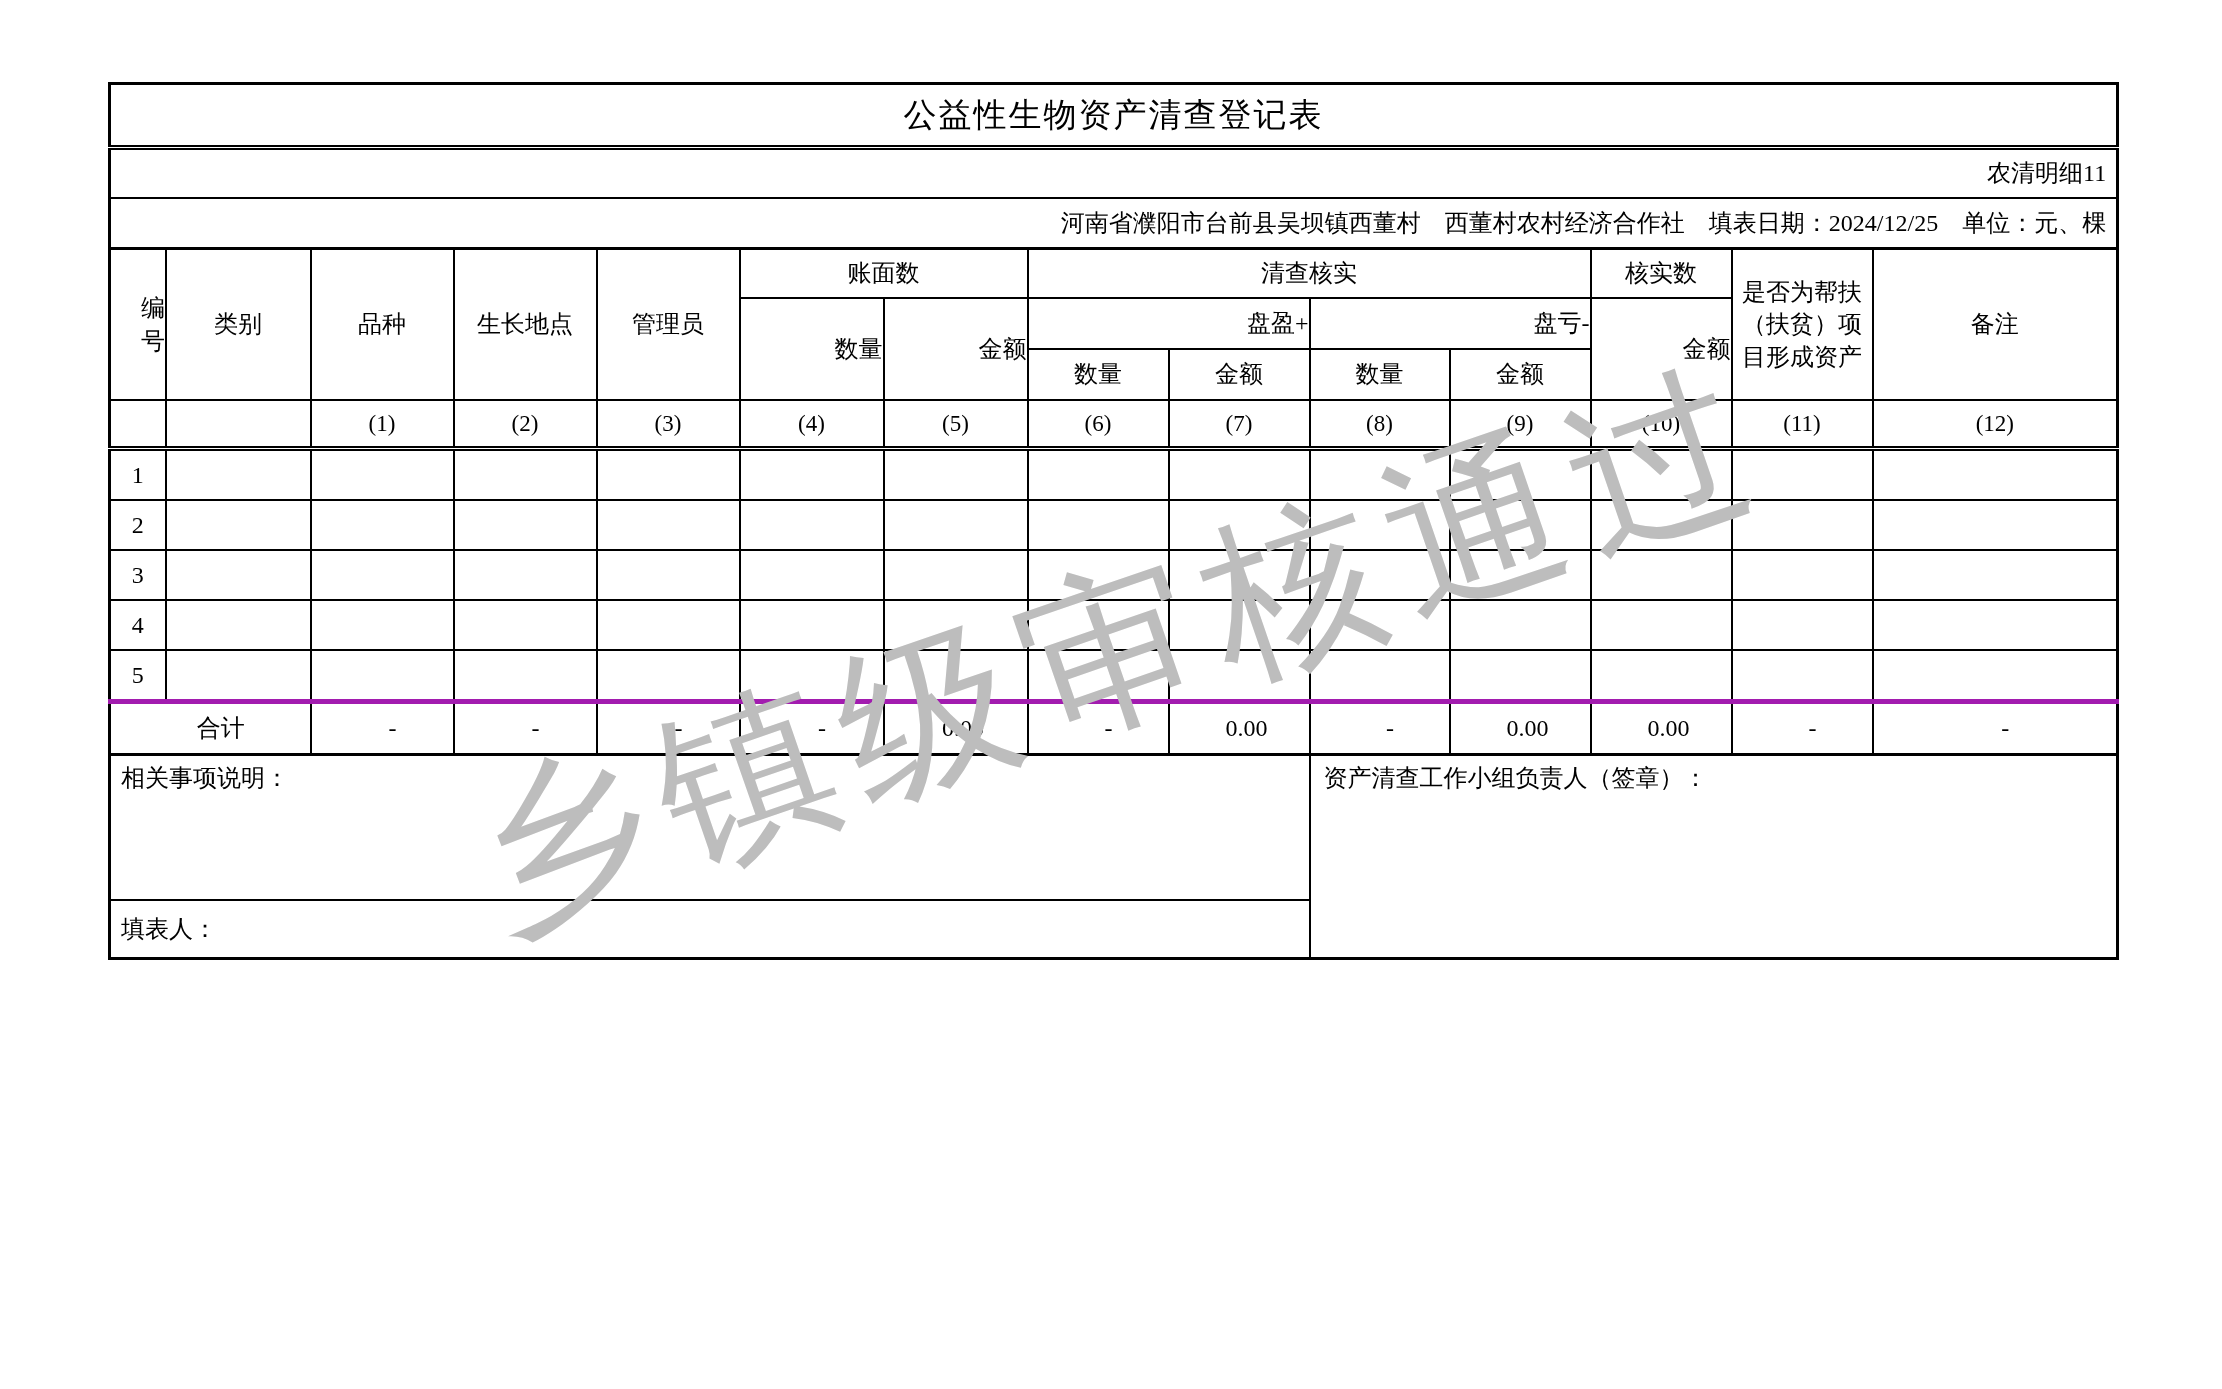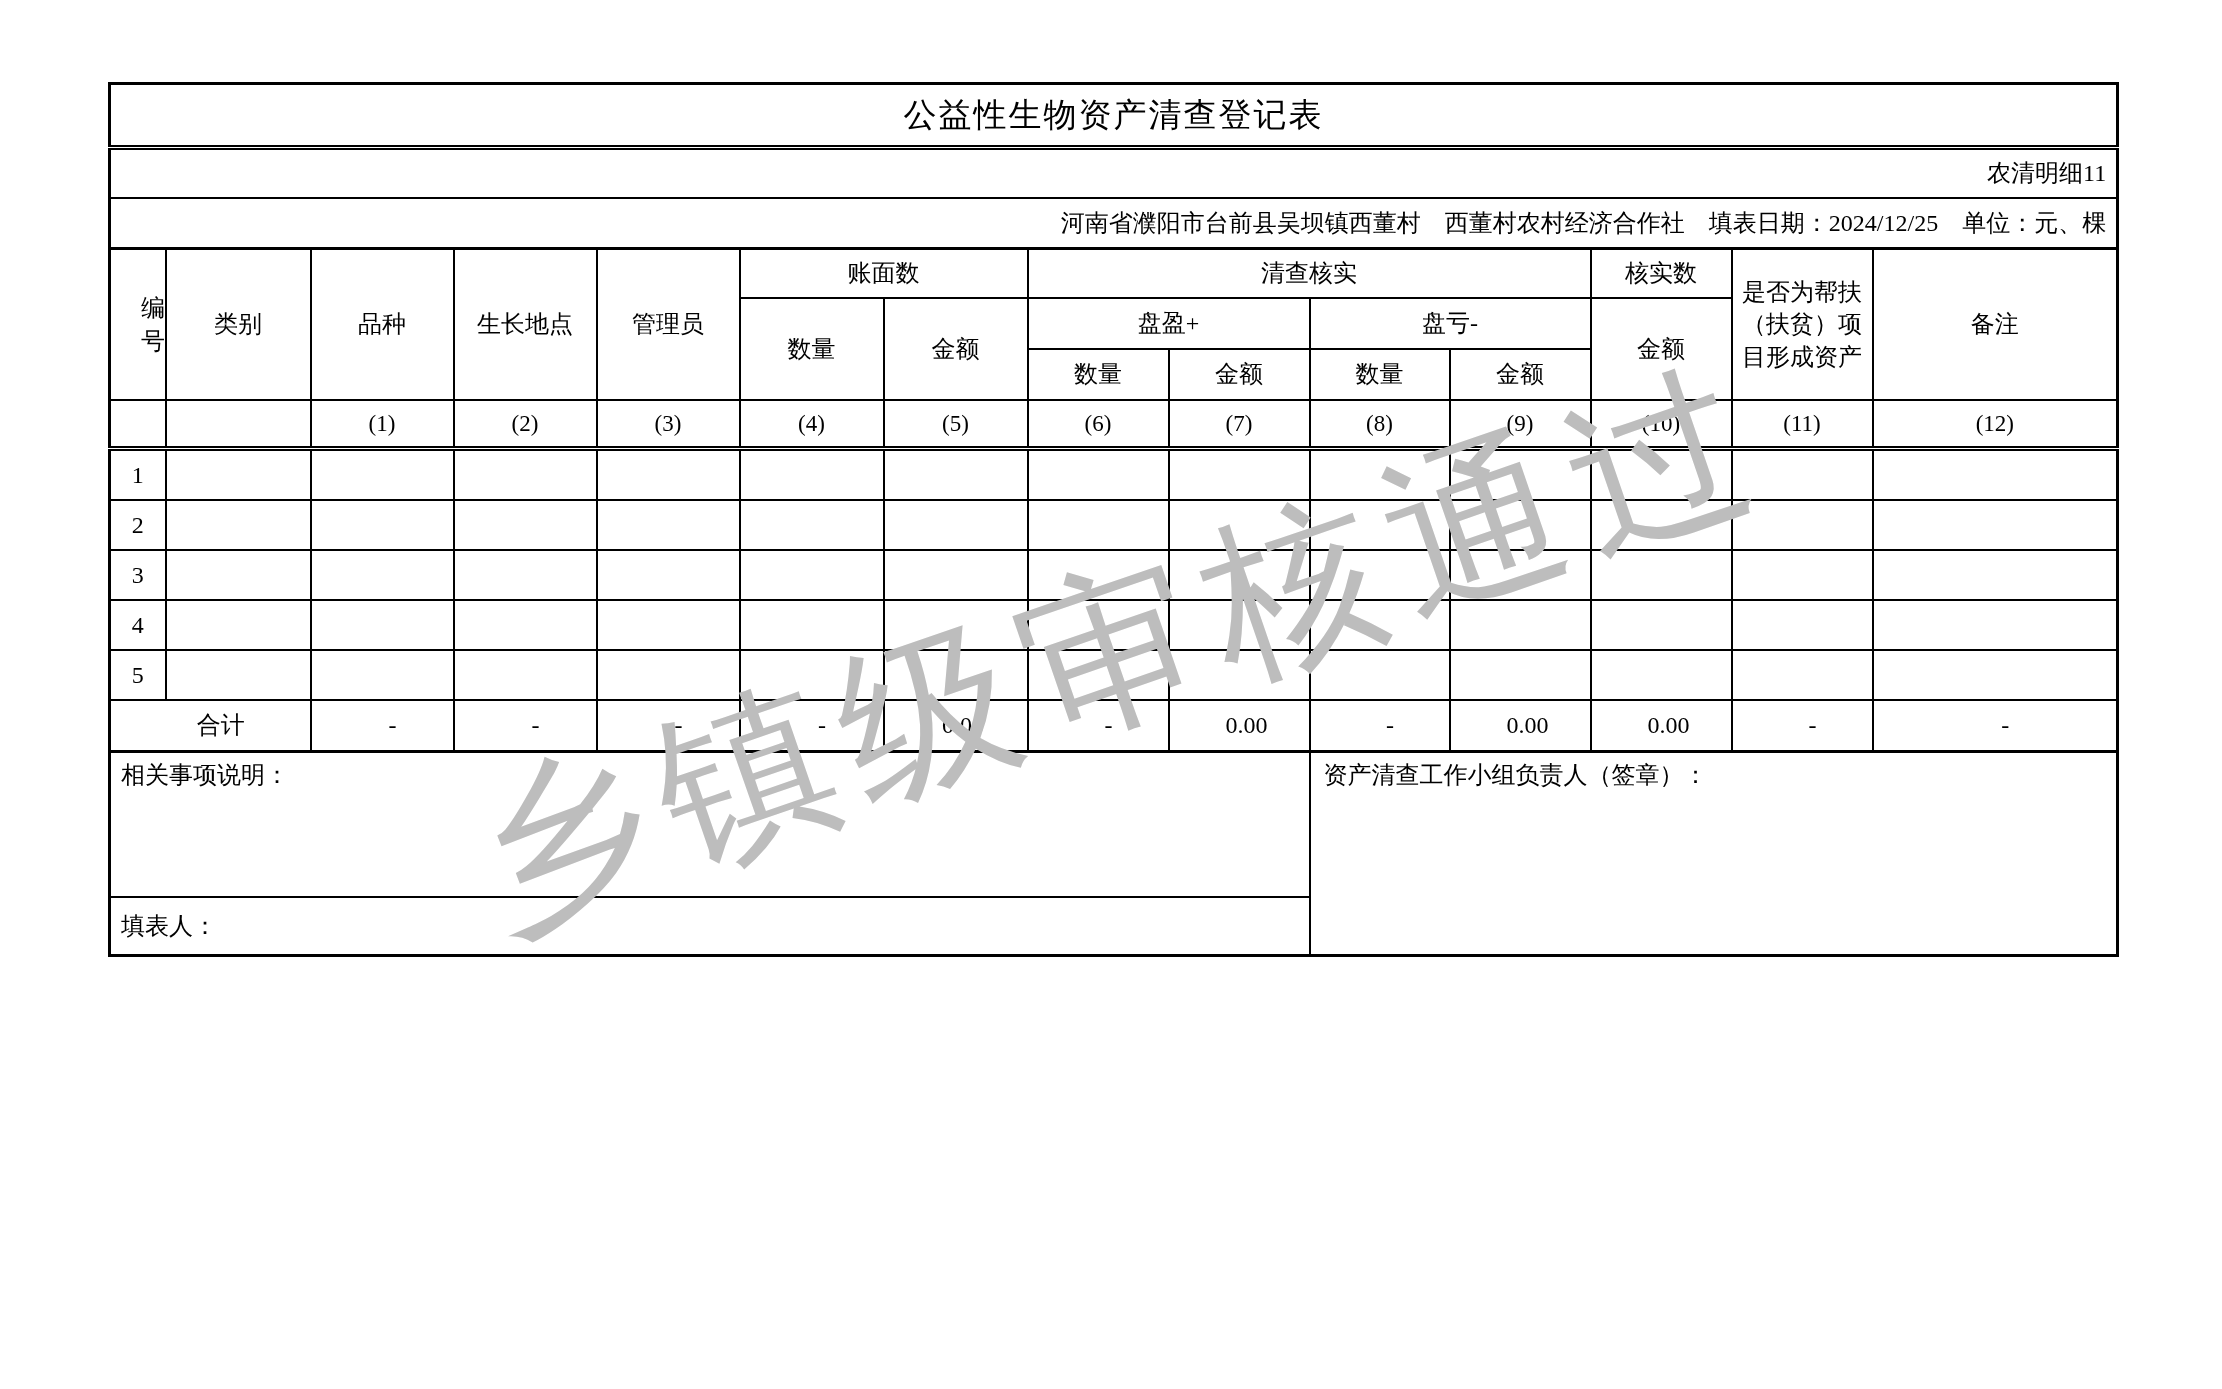--- a/index.html
+++ b/index.html
@@ -21,31 +21,31 @@
     font-size:24px;line-height:1.35;
     overflow:hidden;
   }
   
   .r-title td{height:60px;border-bottom:5px double #000;}
   .cell-title{font-size:33px;letter-spacing:2px;}
   .r-code td{height:47px;text-align:right;padding-right:10px;}
   .r-info td{height:48px;text-align:right;padding-right:10px;border-bottom:3px solid #000;}
   
   .r-ha th{height:47px;}
-  .r-hb th{height:49px;}
+  .r-hb th{height:49px;text-align:right;}
   .r-hc th{height:49px;}
   th.h-no{padding:0 30px;}
   th.h-poverty{padding:8px 6px;word-break:break-all;line-break:anywhere;}
   
   .r-idx td{height:45px;font-size:23px;border-bottom:5px double #000;}
   
   .r-data td{height:48px;}
   .r-data td.cell-no{font-size:24px;}
   
-  .r-total td{height:49px;border-top:2px solid #a21caf;border-bottom:3px solid #000;padding-left:21px;}
+  .r-total td{height:49px;border-top:5px solid #a21caf;border-bottom:3px solid #000;padding-left:21px;}
   .r-total td.amt{padding-right:6px;}
   
   .r-notes td{height:131px;text-align:left;vertical-align:top;padding:6px 10px;}
   .r-prep td{height:56px;text-align:left;vertical-align:middle;padding-left:10px;}
   td.signer{ text-align:left;vertical-align:top;padding:6px 13px;}
   
   .watermark{
     position:absolute;left:1119px;top:650px;
     transform:translate(-50%,-50%) rotate(-19deg);
     font-size:175px;letter-spacing:18px;white-space:nowrap;

